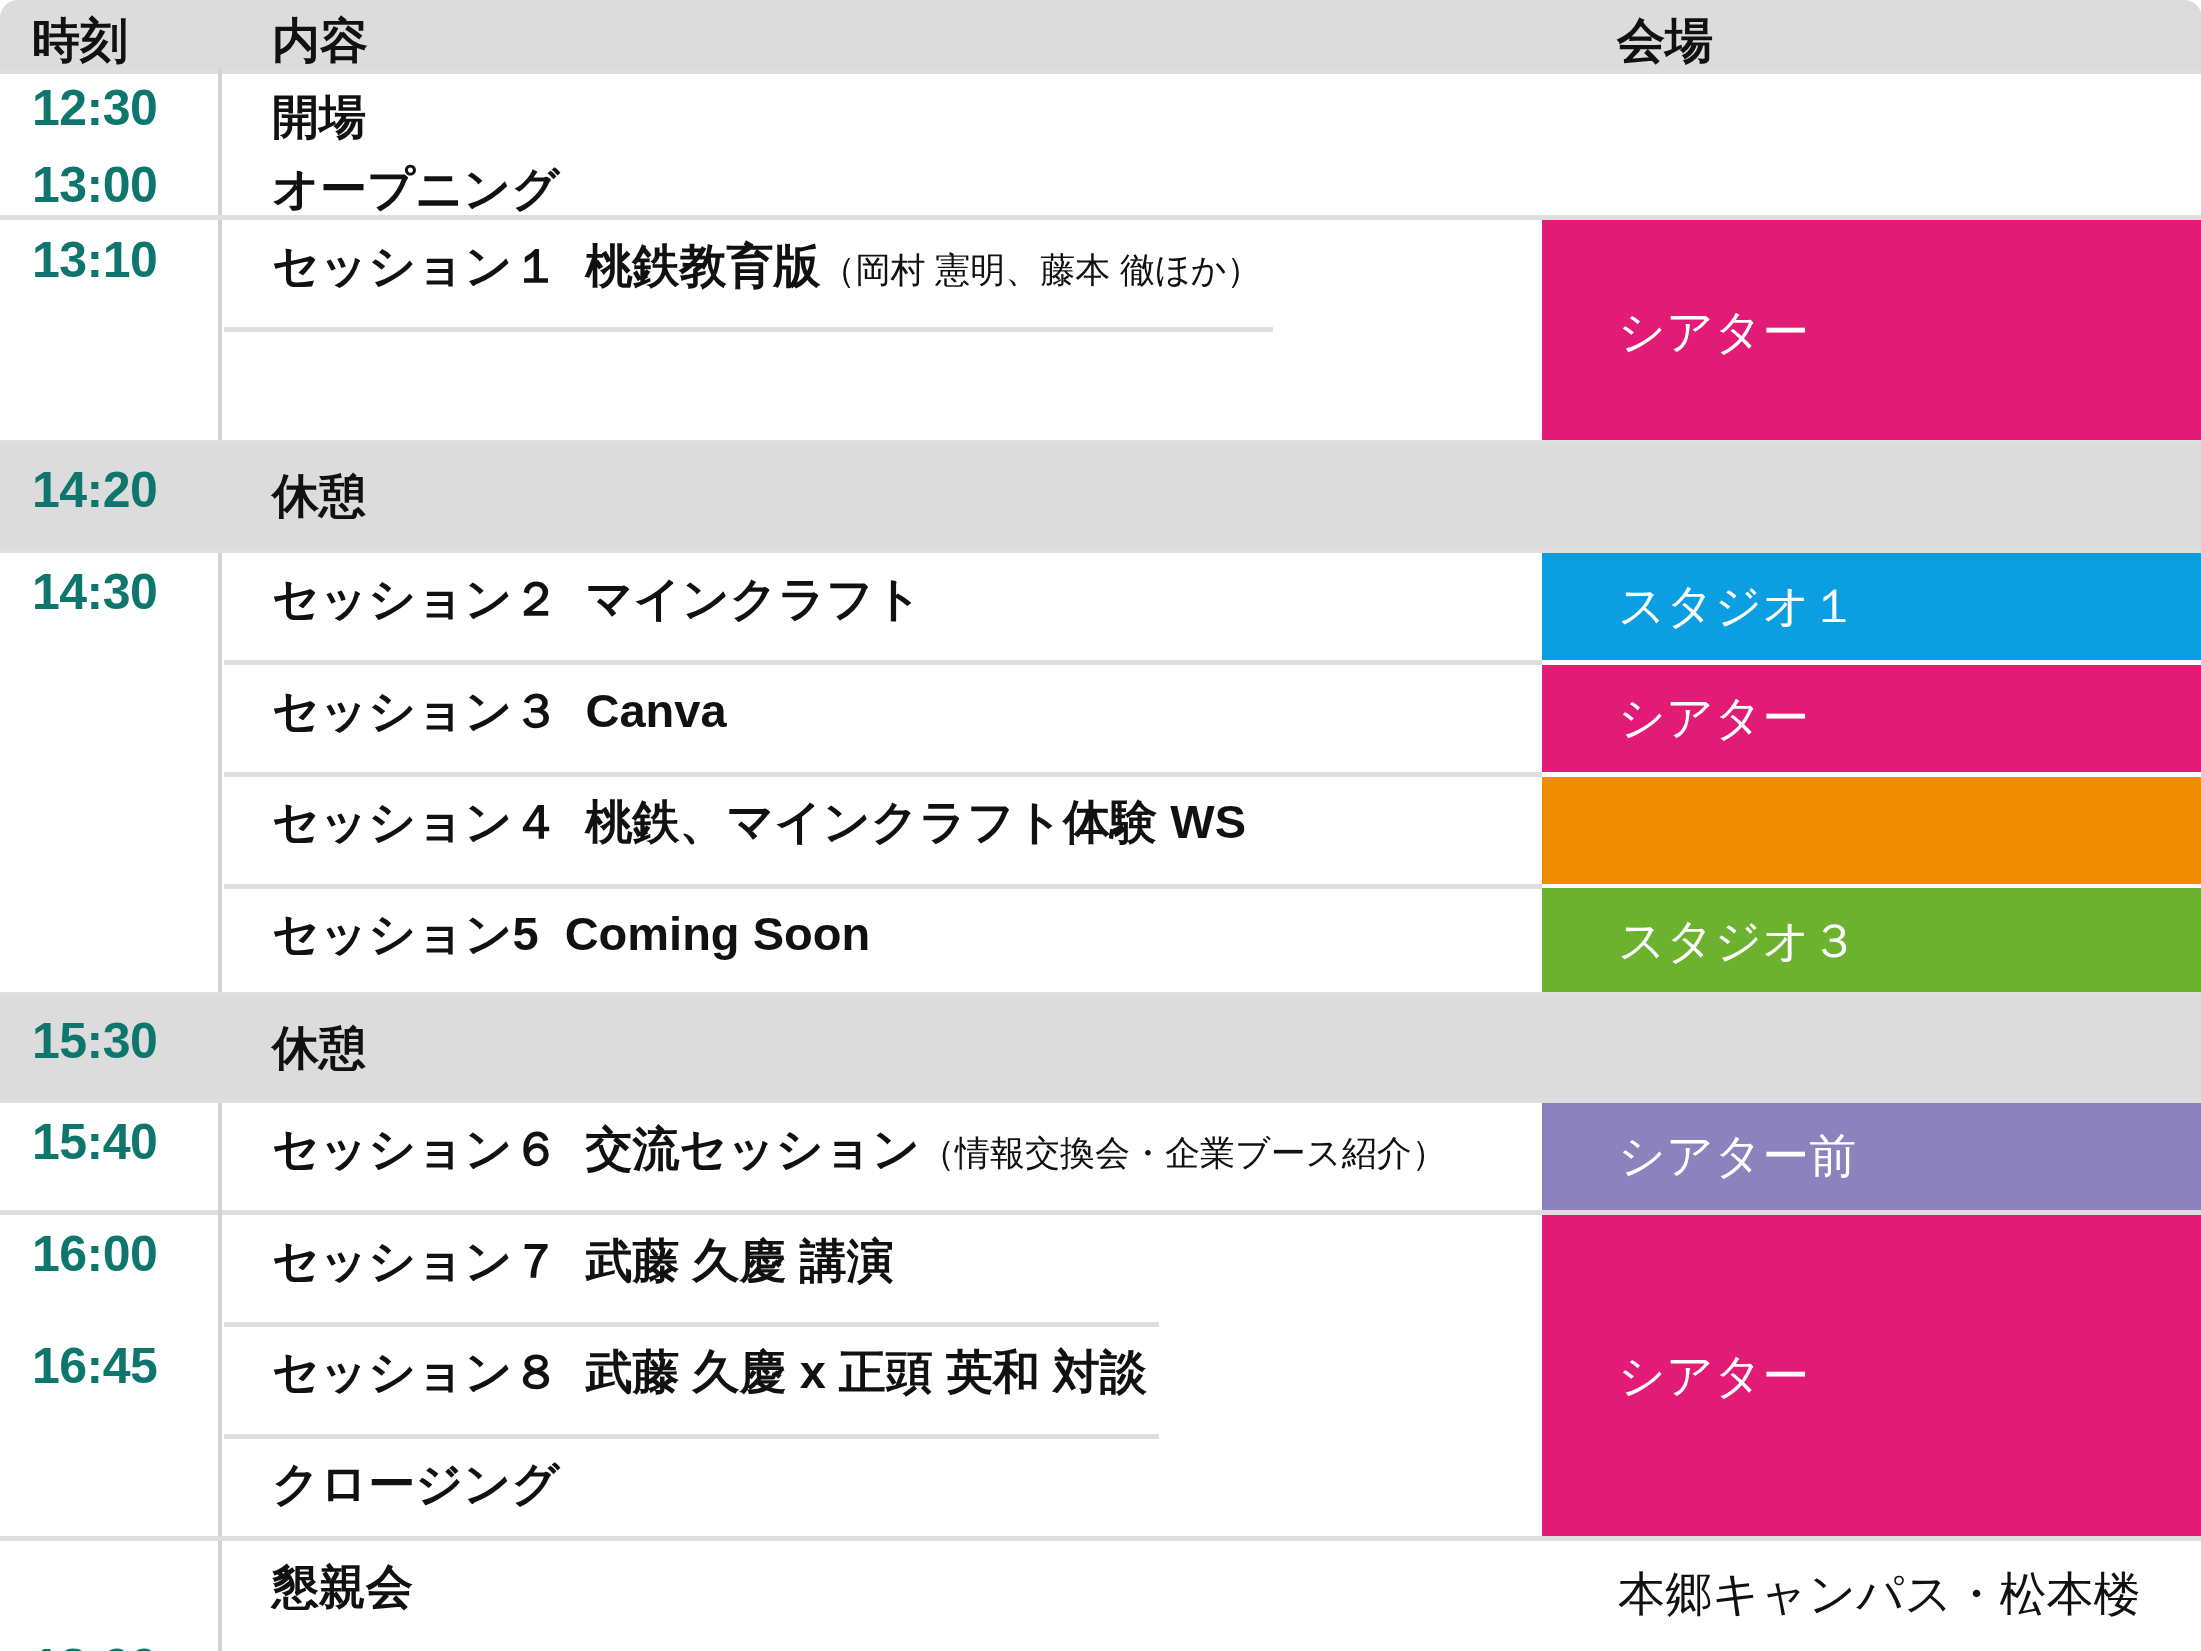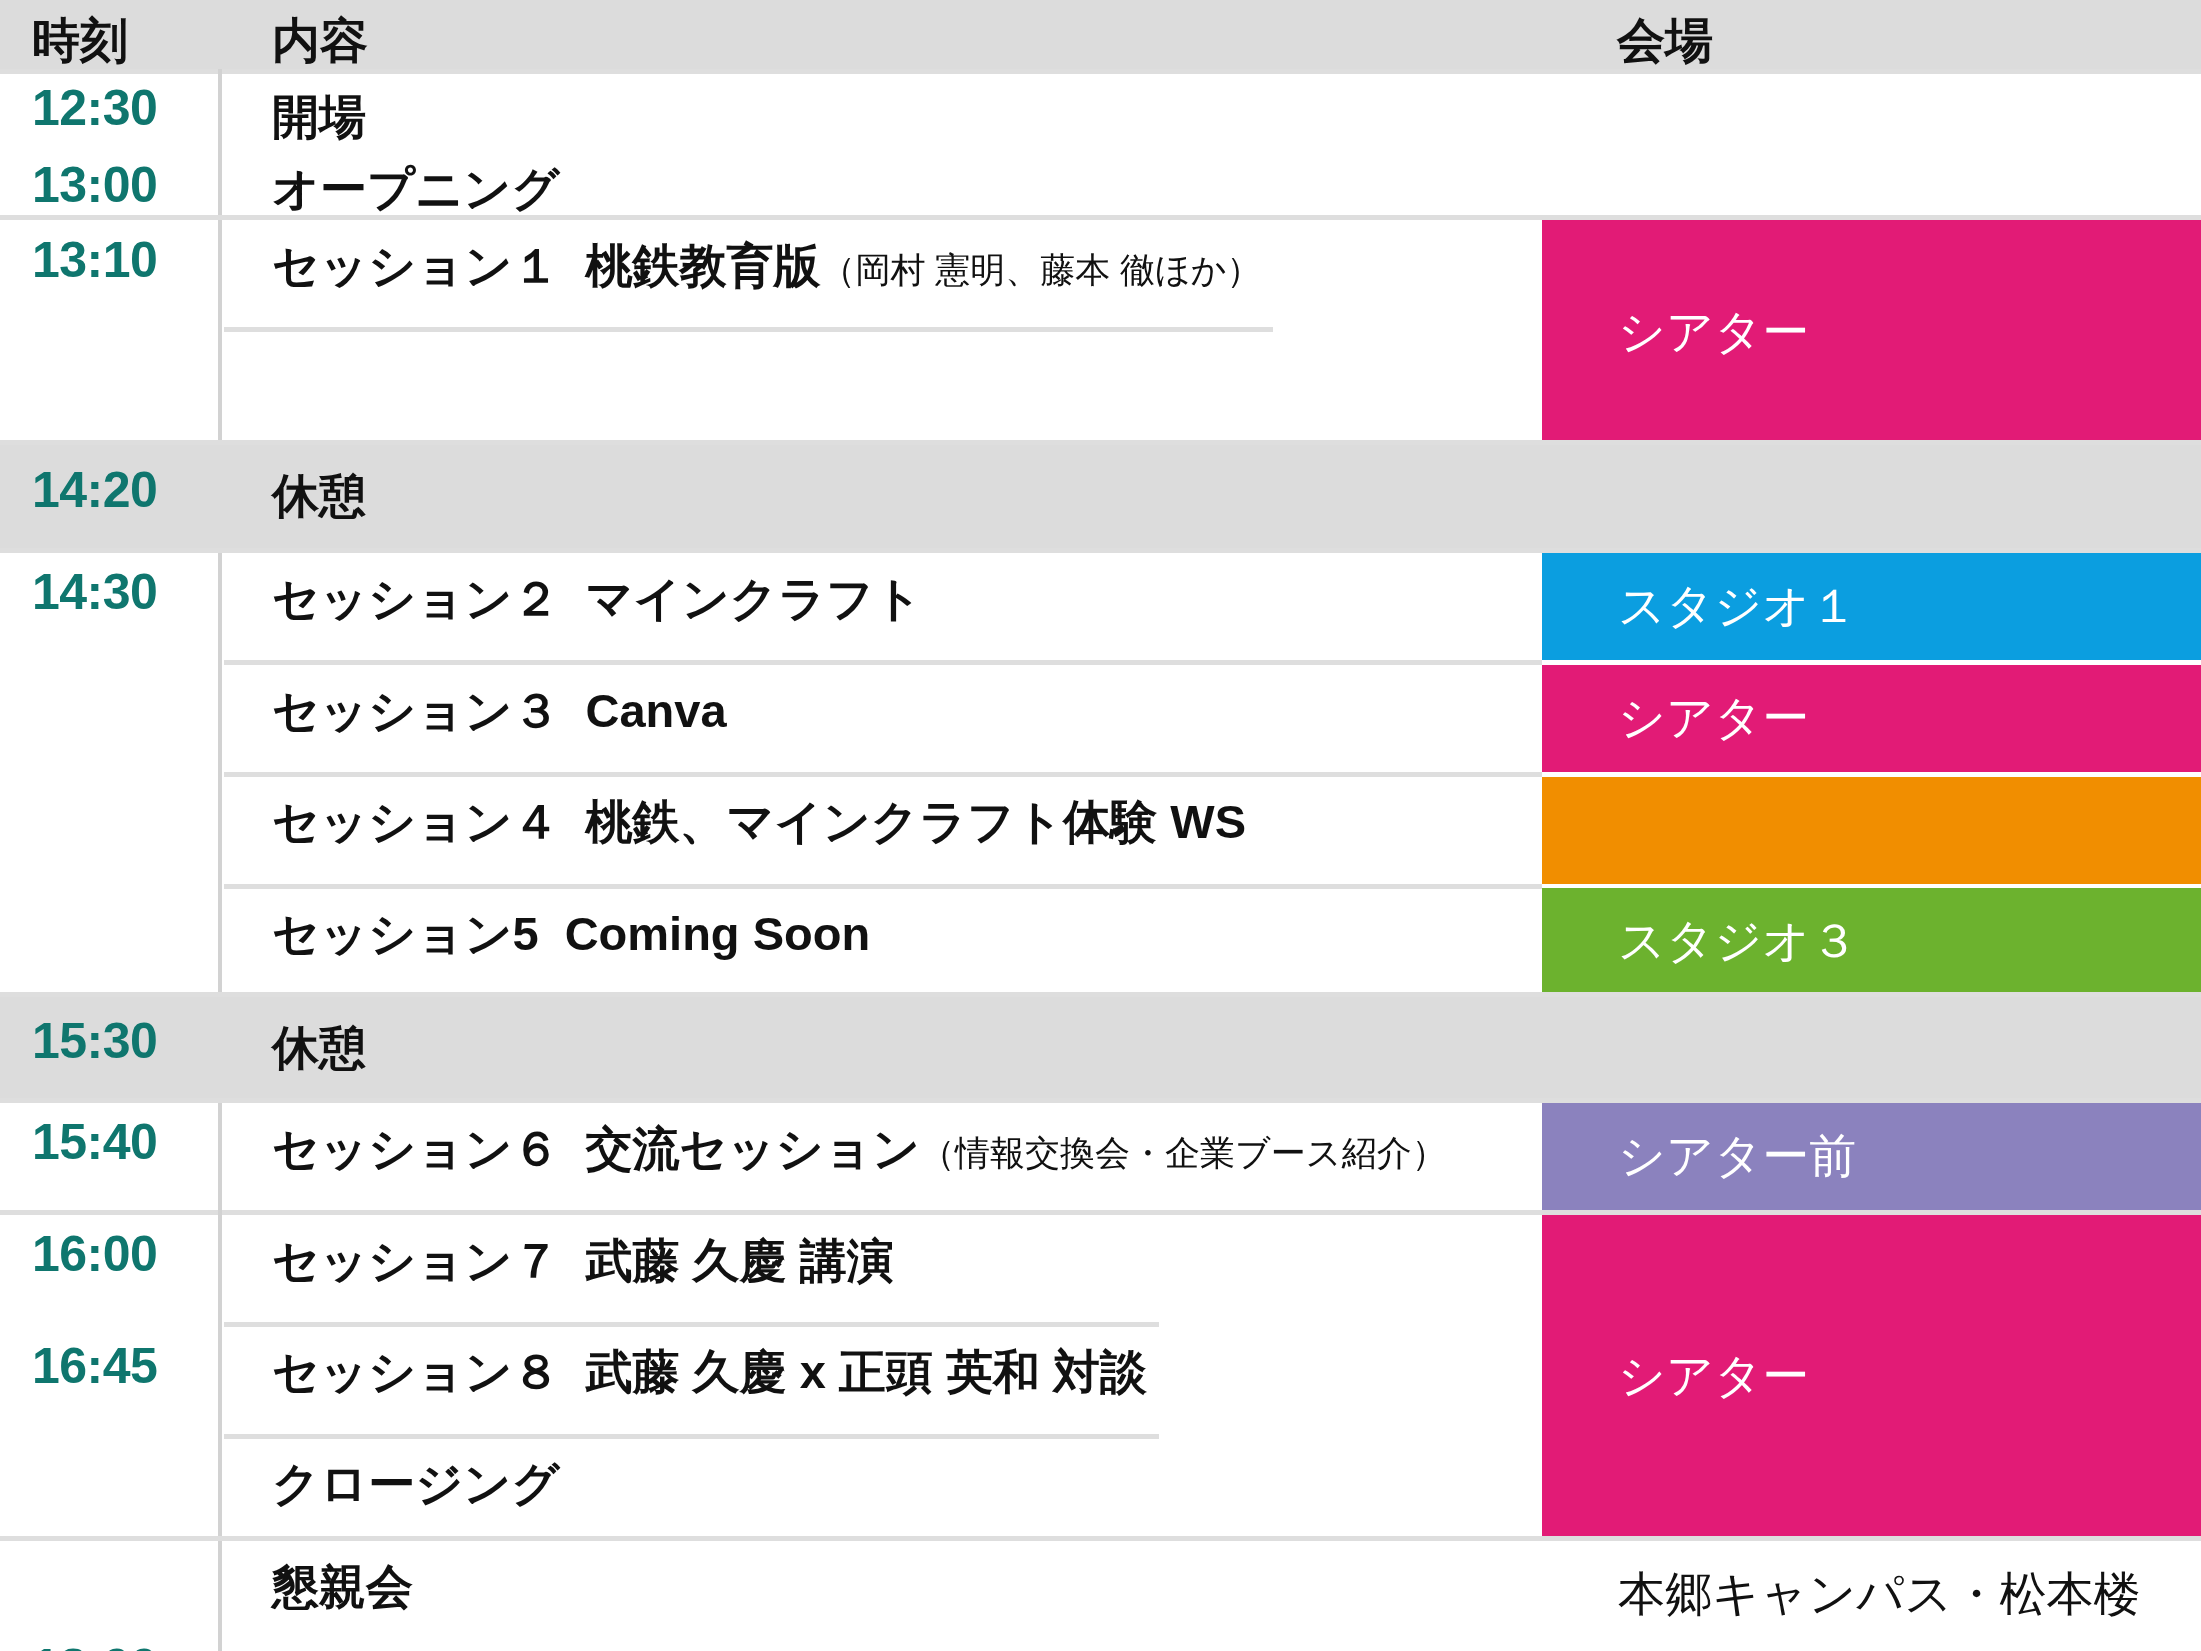--- a/index.html
+++ b/index.html
@@ -11,20 +11,21 @@
     font-family: "Liberation Sans", "DejaVu Sans", sans-serif;
     -webkit-font-smoothing: antialiased;
   }
 
   #schedule {
     position: relative;
     width: 2202px;
     height: 1652px;
     background: #ffffff;
     overflow: hidden;
+    border-radius: 18px;
   }
 
   
   .band {
     position: absolute;
     left: 0;
     width: 2202px;
   }
   .band.gray   { background: #dcdcdc; }
 

